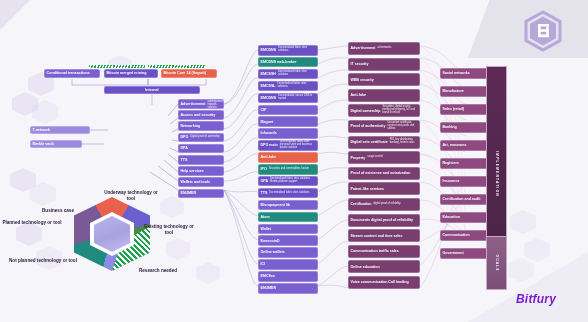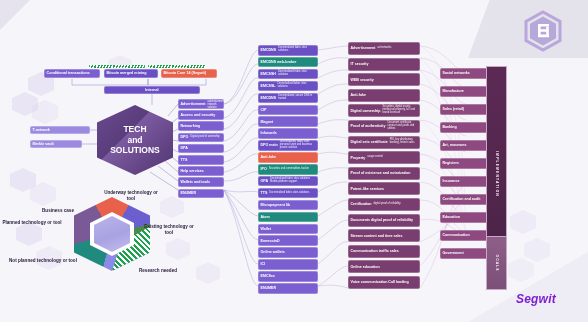--- a/index.html
+++ b/index.html
@@ -108,21 +108,21 @@
   <div class="hexbg" style="left:508px;top:258px;width:26px;height:24px;opacity:.2"></div>
 
   <div class="logo">
     <svg viewBox="0 0 42 42" width="42" height="42">
       <polygon points="21,2 38,11.5 38,30.5 21,40 4,30.5 4,11.5" fill="none" stroke="#b9a6dd" stroke-width="3"></polygon>
       <polygon points="21,6.5 34,13.8 34,28.2 21,35.5 8,28.2 8,13.8" fill="#8f79c9" opacity=".55"></polygon>
       <path d="M16 14 h11 v2.6 h-8.4 v2.6 h6 v2.6 h-6 v2.8 h8.4 v2.6 h-11 z" fill="#ffffff"></path>
       <rect x="24.2" y="16.6" width="2.6" height="9" fill="#ffffff"></rect>
     </svg>
   </div>
-  <div class="brand">Segwit</div>
+  <div class="brand">Bitfury</div>
 
   <svg class="svgl">
     <g stroke="#7a6bbd" stroke-width=".5" fill="none" opacity=".85">
 
       <path d="M72,79 v6 h60"></path>
       <path d="M148,79 v6 h-16"></path>
       <path d="M148,79 v6 h24"></path>
       <path d="M206,79 v6 h-34"></path>
       <path d="M152,93 v12"></path>
 
@@ -214,28 +214,20 @@
     <span class="t">Internal</span>
     </div>
 
   <div class="nb c-lav" style="left:30px;top:126px;width:60px;height:8px;font-size:3.7px;display:flex;align-items:center;">
     <span class="t">T-network</span>
     </div>
   <div class="nb c-lav" style="left:30px;top:140px;width:52px;height:8px;font-size:3.7px;display:flex;align-items:center;">
     <span class="t">Merkle vault</span>
     </div>
 
-  <div class="hexcore">
-    <div class="hx"></div>
-    <div class="lbl">
-      <span>TECH</span>
-      <span>and</span>
-      <span>SOLUTIONS</span>
-    </div>
-  </div>
 
   <div id="col1">
       <div class="nb two" style="left: 178px; top: 99px; width: 46px; height: 9.5px; background: rgb(123, 95, 208); display: flex; align-items: center;">
         <span class="t">Advertisement</span>
         <span class="s">decentralized advertisement network solution</span>
       </div>
       <div class="nb" style="left: 178px; top: 110.2px; width: 46px; height: 9.5px; background: rgb(123, 95, 208); display: flex; align-items: center;">
         <span class="t">Access and security</span>
       </div>
       <div class="nb" style="left: 178px; top: 121.4px; width: 46px; height: 9.5px; background: rgb(123, 95, 208); display: flex; align-items: center;">

